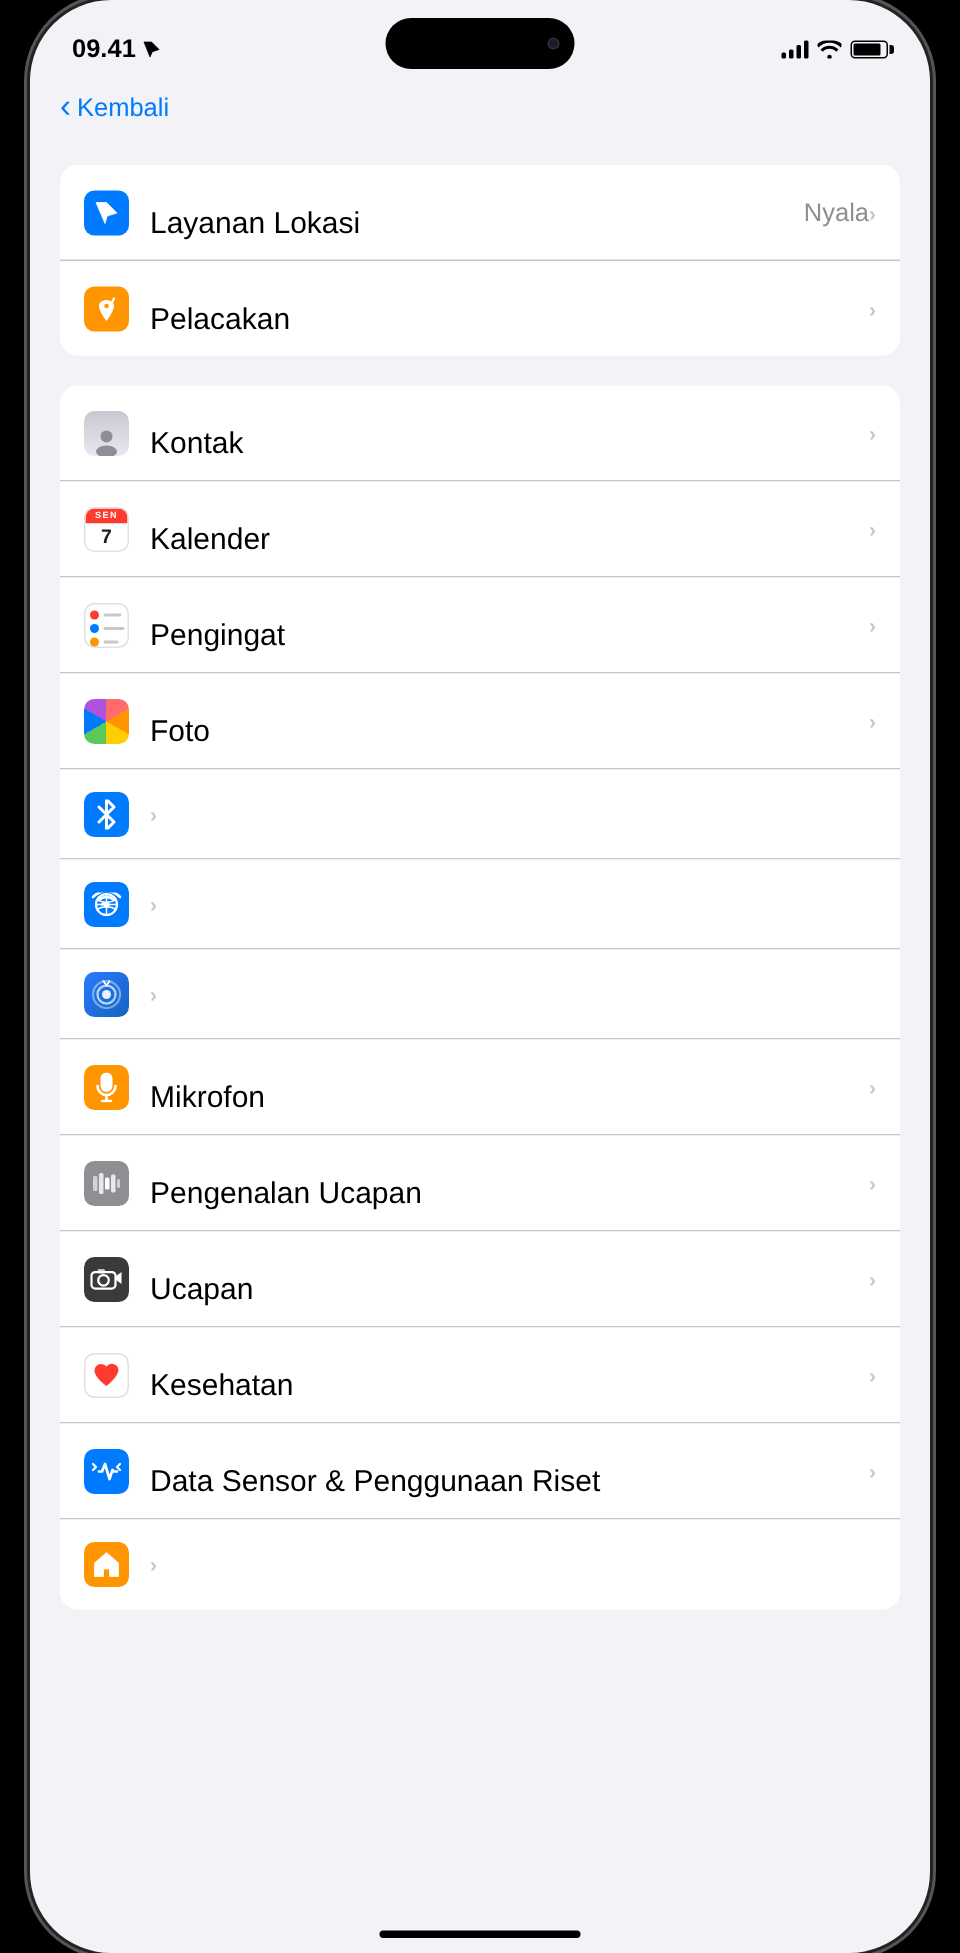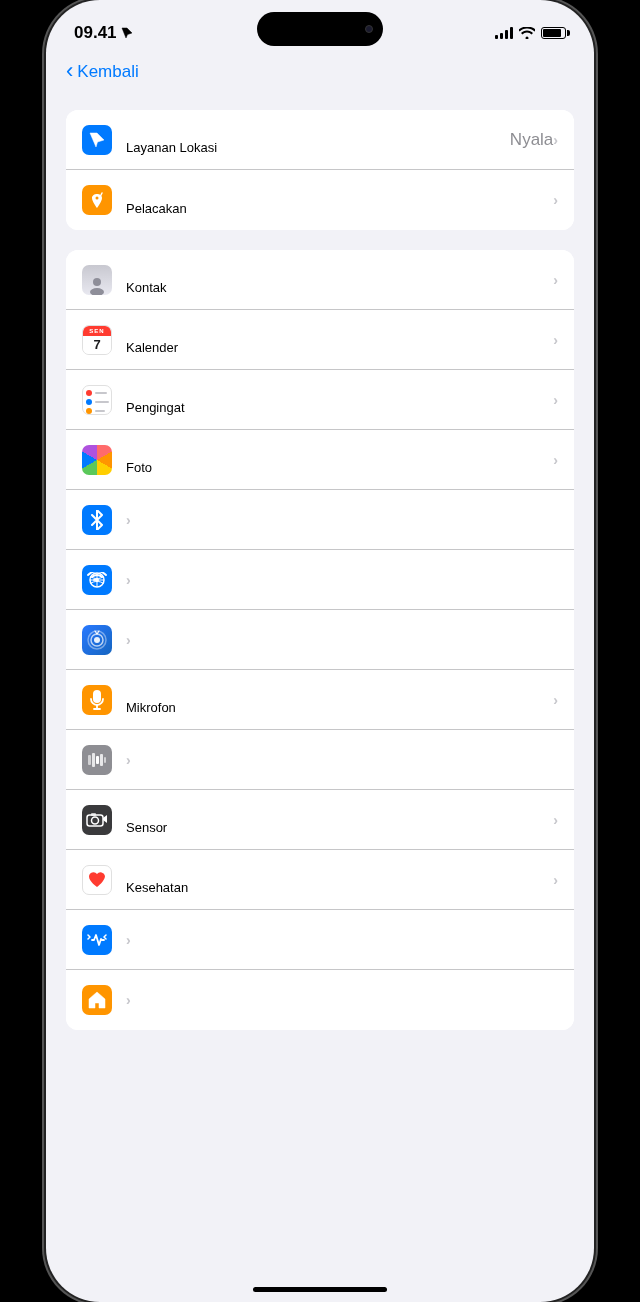--- a/index.html
+++ b/index.html
@@ -9,21 +9,21 @@
       height: 1302px;
       background: #000;
       display: flex;
       justify-content: center;
       align-items: center;
       font-family: -apple-system, 'SF Pro Display', 'Helvetica Neue', Arial, sans-serif;
       overflow: hidden;
     }
 
     .phone {
-      width: 548px;
+      width: 600px;
       height: 1302px;
       background: #f2f2f7;
       border-radius: 54px;
       position: relative;
       overflow: hidden;
       box-shadow: 0 0 0 2px #222, 0 0 0 4px #555;
     }
 
     
     .status-bar {
@@ -140,21 +140,21 @@
       margin-right: 14px;
       display: flex;
       align-items: center;
       justify-content: center;
       flex-shrink: 0;
       font-size: 16px;
     }
 
     .row-label {
       flex: 1;
-      font-size: 13px;
+      font-size: 20px;
       color: #000;
       margin-top: 16px;
     }
 
     .row-value {
       font-size: 17px;
       color: #8e8e93;
       margin-right: 0;
     }
 
@@ -407,33 +407,34 @@
       <div class="row">
         <div class="row-icon" style="background: #8e8e93;">
           <svg width="20" height="16" viewBox="0 0 20 16" fill="none">
             <rect x="1" y="3" width="3" height="10" rx="1" fill="white" opacity="0.6"></rect>
             <rect x="5" y="1" width="3" height="14" rx="1" fill="white" opacity="0.8"></rect>
             <rect x="9" y="4" width="3" height="8" rx="1" fill="white"></rect>
             <rect x="13" y="2" width="3" height="12" rx="1" fill="white" opacity="0.8"></rect>
             <rect x="17" y="5" width="2" height="6" rx="1" fill="white" opacity="0.6"></rect>
           </svg>
         </div>
+        <span class="row-label">Pengenalan Ucapan</span>
         <span class="row-chevron">›</span>
       </div>
 
       <div class="row">
         <div class="row-icon" style="background: #3a3a3c;">
           <svg width="22" height="16" viewBox="0 0 22 16" fill="none">
             <rect x="1" y="3" width="16" height="11" rx="2.5" stroke="white" stroke-width="1.5" fill="none"></rect>
             <circle cx="9" cy="8.5" r="3.5" stroke="white" stroke-width="1.5" fill="none"></circle>
             <path d="M17 6l4-3v8l-4-3V6z" fill="white"></path>
             <rect x="5" y="1" width="5" height="3" rx="1" fill="white" opacity="0.7"></rect>
           </svg>
         </div>
-        <span class="row-label">Sensor</span>
+        <span class="row-label">Ucapan</span>
         <span class="row-chevron">›</span>
       </div>
 
       <div class="row">
         <div class="row-icon" style="background:#fff; border: 0.5px solid #e0e0e0;">
           <svg width="20" height="18" viewBox="0 0 20 18" fill="none">
             <path d="M10 16S2 10.5 2 5.5A4.5 4.5 0 0 1 10 3a4.5 4.5 0 0 1 8 2c0 5-8 11-8 11z" fill="#ff3b30"></path>
           </svg>
         </div>
         <span class="row-label">Kesehatan</span>
@@ -441,20 +442,21 @@
       </div>
 
       <div class="row">
         <div class="row-icon bg-blue">
           <svg width="20" height="20" viewBox="0 0 20 20" fill="none">
             <path d="M5 10h2l2-5 3 10 2-6 1 1h2" stroke="white" stroke-width="1.8" stroke-linecap="round" stroke-linejoin="round" fill="none"></path>
             <path d="M17 7l2-2M17 7l2 2" stroke="white" stroke-width="1.5" stroke-linecap="round" fill="none"></path>
             <path d="M3 7L1 5M3 7L1 9" stroke="white" stroke-width="1.5" stroke-linecap="round" fill="none"></path>
           </svg>
         </div>
+        <span class="row-label">Data Sensor &amp; Penggunaan Riset</span>
         <span class="row-chevron">›</span>
       </div>
 
       <div class="row">
         <div class="row-icon bg-orange">
           <svg width="20" height="20" viewBox="0 0 20 20" fill="none">
             <path d="M2 9L10 2l8 7v9H12v-5H8v5H2V9z" fill="white" stroke="white" stroke-width="0.5" stroke-linejoin="round"></path>
           </svg>
         </div>
         <span class="row-chevron">›</span>

